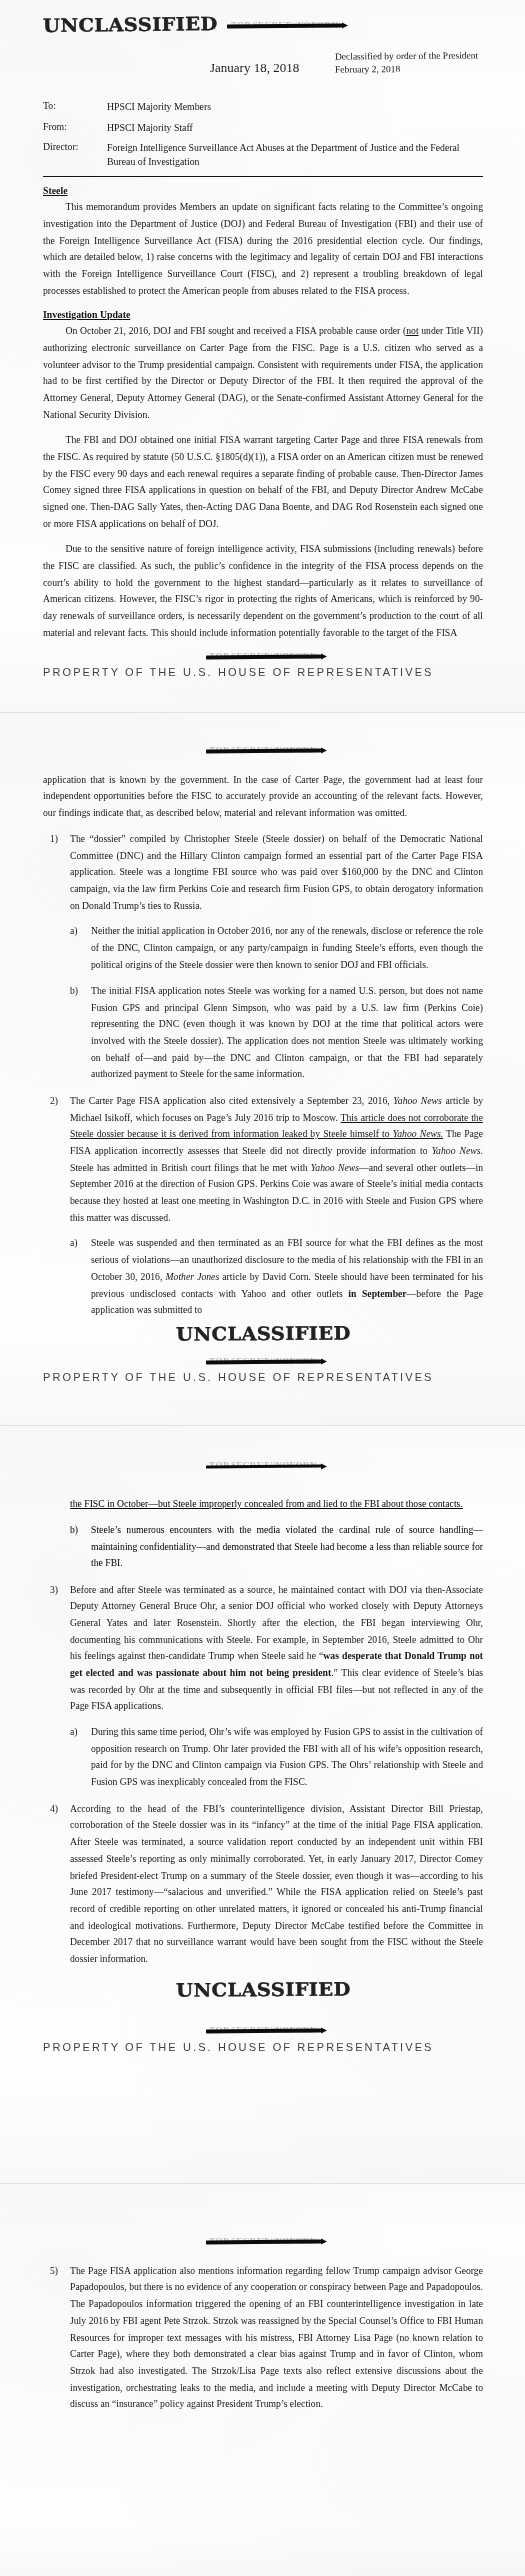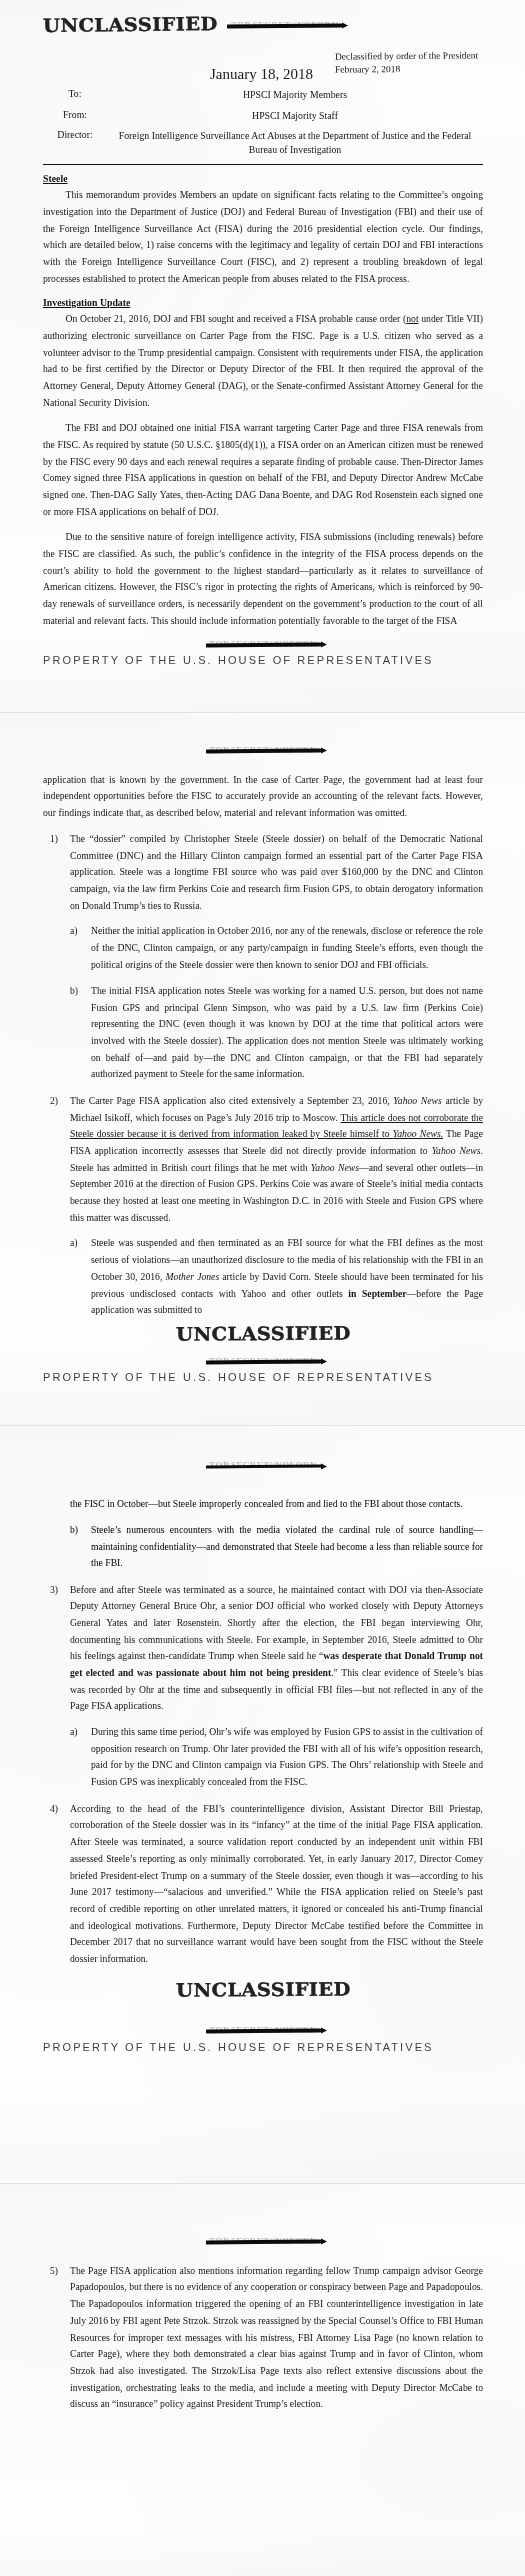--- a/index.html
+++ b/index.html
@@ -107,35 +107,35 @@
   }
 
   
   .hdr-dates{
     position: relative;
     height: 37px;
   }
   .memo-date{
     position: absolute;
     left: 167px;
-    top: 16px;
-    font-size: 15px;
+    top: 10px;
+    font-size: 13px;
     color: #1b1b1b;
   }
   .declass-note{
     position: absolute;
     right: 4.7px;
     top: 0px;
     font-size: 9.5px;
     line-height: 1.38;
     color: #141414;
     text-align: left;
     transform: rotate(-0.5deg);
   }
-  .memo-fields{ margin-top: 1px; text-align: center; }
+  .memo-fields{ margin-top: 13px; }
   .memo-row{
     display: flex;
     align-items: flex-start;
     margin-bottom: 7.7px;
     font-size: 9.8px;
     color: #141414;
   }
   .memo-label{ width: 64px; flex: none; }
   .memo-value{ flex: 1; line-height: 1.35; }
   .hr-rule{
@@ -335,21 +335,21 @@
       <div class="stamp-row center" style="padding-top:34px;">
         <span class="ts-line">
           <span class="bar thin"></span>
           <span>TOP SECRET//NOFORN</span>
         </span>
       </div>
 
       <div class="spacer-md"></div>
 
       <ol class="lvl2" style="margin-left:27px;">
-        <li style="padding-left:0;">
+        <li style="padding-left:0;text-decoration:underline;">
           <span>the FISC in October—but Steele improperly concealed from and lied to the FBI about those contacts.</span>
         </li>
         <li>
           <span class="mk">b)</span>
           <span>Steele’s numerous encounters with the media violated the cardinal rule of source handling—maintaining confidentiality—and demonstrated that Steele had become a less than reliable source for the FBI.</span>
         </li>
       </ol>
 
       <ol class="lvl1" style="margin-top:8.3px;">
         <li>

